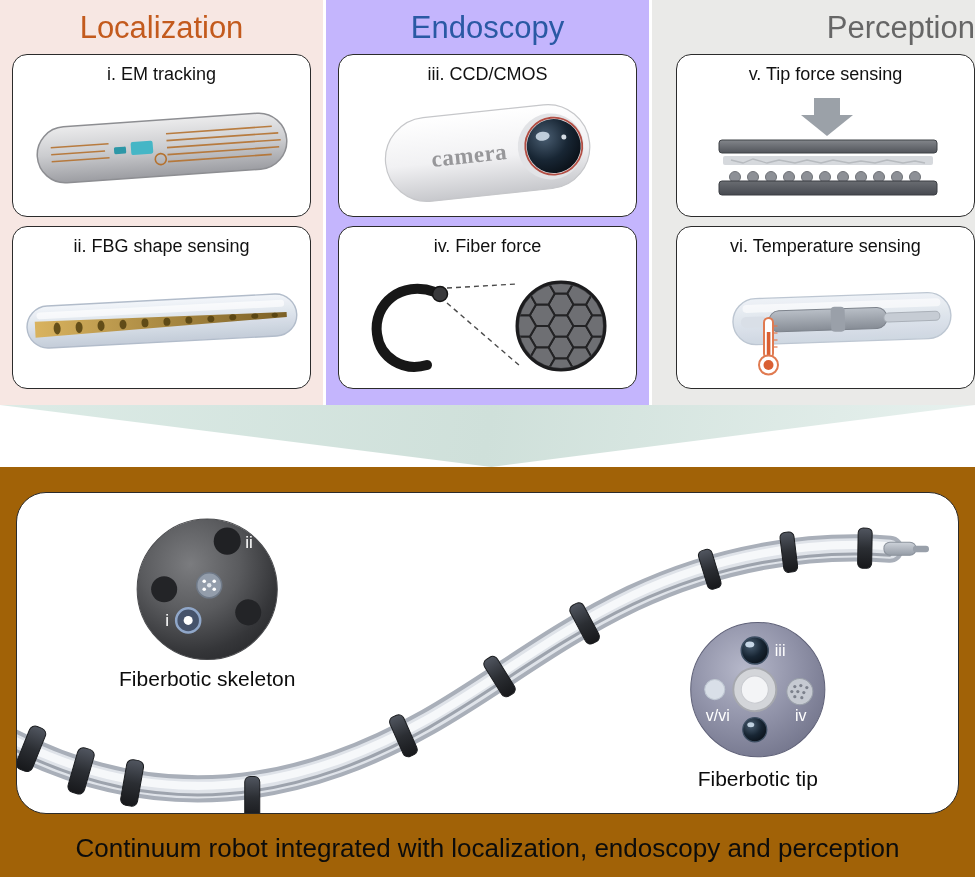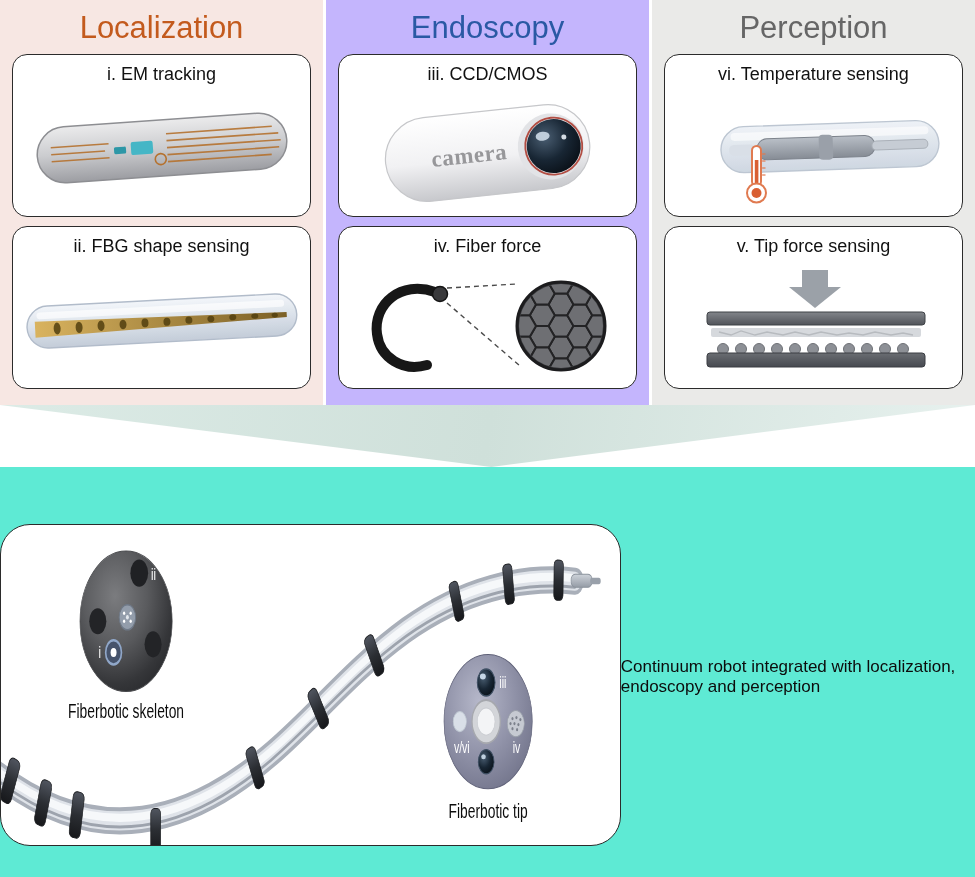--- a/index.html
+++ b/index.html
@@ -2,39 +2,39 @@
 <html><head>
 <meta charset="utf-8">
 <style>
   html,body{margin:0;padding:0;}
   body{font-family:"Liberation Sans","DejaVu Sans",sans-serif;background:#ffffff;}
   .page{position:relative;width:975px;height:877px;background:#ffffff;overflow:hidden;}
   .top{display:flex;gap:3px;height:405px;}
   .col{flex:1;display:flex;flex-direction:column;align-items:center;}
   .col-loc{background:#f7e7e3;}
   .col-endo{background:#c4b5fd;}
-  .col-perc{background:#eaeae8;}
+  .col-perc{background:#eaeae8;align-items:flex-end;}
   .col-title{margin:11px 0 9px;font-size:31px;font-weight:400;line-height:1.1;}
   .col-loc .col-title{color:#c35a1d;}
   .col-endo .col-title{color:#2a59a4;}
   .col-perc .col-title{color:#666666;}
   .panel{width:299px;height:163px;background:#ffffff;border:1.6px solid #2b2b2b;border-radius:15px;
          margin-bottom:9px;display:flex;flex-direction:column;align-items:center;box-sizing:border-box;}
   .panel-title{font-size:18px;color:#111111;margin-top:9px;}
   .panel-art{flex:1;width:100%;display:flex;align-items:center;justify-content:center;}
   svg text{font-family:"Liberation Sans","DejaVu Sans",sans-serif;}
   .funnel{height:62px;background:#ffffff;position:relative;}
   .funnel-shape{position:absolute;inset:0;
      background:linear-gradient(100deg,#dcebe6 0%,#cfe0da 50%,#e7f1ee 100%);
      clip-path:polygon(0 0,100% 0,50.4% 100%);}
-  .bottom{height:410px;background:#5eead4;display:flex;align-items:center;}
+  .bottom{height:410px;background:#a16207;display:flex;flex-direction:column;align-items:center;}
   .robot-box{width:943px;height:322px;margin-top:25px;background:#ffffff;border:1.6px solid #2b2b2b;
              border-radius:30px;box-sizing:border-box;overflow:hidden;}
   .robot-box svg{display:block;width:100%;height:100%;}
-  .caption{margin-top:9px;font-size:17px;color:#0c0c0c;}
+  .caption{margin-top:19px;font-size:26px;color:#0c0c0c;}
 </style>
 </head>
 <body>
 
 <div class="page">
 
   <div class="top">
 
     <section class="col col-loc">
       <h2 class="col-title">Localization</h2>
@@ -184,58 +184,20 @@
             </g>
           </svg>
         </div>
       </div>
     </section>
 
     <section class="col col-perc">
       <h2 class="col-title">Perception</h2>
 
       <div class="panel">
-        <div class="panel-title">vi. Temperature sensing</div>
-        <div class="panel-art">
-          <svg width="290" height="114" viewBox="0 0 290 114">
-            <defs>
-              <linearGradient id="tubeT" x1="0" y1="0" x2="0" y2="1">
-                <stop offset="0" stop-color="#eef2f7"></stop>
-                  <stop offset="1" stop-color="#ccd5e0"></stop>
-              </linearGradient>
-              <linearGradient id="rodT" x1="0" y1="0" x2="0" y2="1">
-                <stop offset="0" stop-color="#b9bfc7"></stop>
-                  <stop offset="1" stop-color="#868c95"></stop>
-              </linearGradient>
-            </defs>
-            <g transform="rotate(-2 150 55)">
-              <rect x="52" y="30" width="218" height="46" rx="23" fill="url(#tubeT)" stroke="#bac4d0" stroke-width="1.4" opacity="0.95"></rect>
-              <rect x="62" y="36" width="198" height="8" rx="4" fill="#ffffff" opacity="0.6"></rect>
-              <rect x="60" y="48" width="26" height="11" rx="5" fill="#d9dfe7"></rect>
-              <rect x="88" y="43" width="118" height="21" rx="10" fill="url(#rodT)" stroke="#7d838c" stroke-width="1"></rect>
-              <rect x="150" y="41" width="14" height="25" rx="4" fill="#9aa0a9"></rect>
-              <rect x="203" y="49" width="56" height="9" rx="4.5" fill="#c6ccd4" stroke="#aab0b8" stroke-width="1"></rect>
-            </g>
-            <g>
-              <rect x="83" y="52" width="9" height="40" rx="4.5" fill="#ffffff" stroke="#e07a50" stroke-width="2"></rect>
-              <rect x="85.8" y="66" width="3.6" height="28" fill="#d95f33"></rect>
-              <circle cx="87.5" cy="99" r="9.5" fill="#ffffff" stroke="#e07a50" stroke-width="2"></circle>
-              <circle cx="87.5" cy="99" r="5" fill="#d95f33"></circle>
-              <g stroke="#e07a50" stroke-width="1.2">
-                <line x1="93" y1="60" x2="96.5" y2="60"></line>
-                  <line x1="93" y1="67" x2="96.5" y2="67"></line>
-                <line x1="93" y1="74" x2="96.5" y2="74"></line>
-                  <line x1="93" y1="81" x2="96.5" y2="81"></line>
-              </g>
-            </g>
-          </svg>
-        </div>
-      </div>
-
-      <div class="panel">
         <div class="panel-title">v. Tip force sensing</div>
         <div class="panel-art">
           <svg width="290" height="114" viewBox="0 0 290 114">
             <defs>
               <linearGradient id="slabTop" x1="0" y1="0" x2="0" y2="1">
                 <stop offset="0" stop-color="#83868b"></stop>
                   <stop offset="1" stop-color="#51545a"></stop>
               </linearGradient>
               <linearGradient id="slabBase" x1="0" y1="0" x2="0" y2="1">
                 <stop offset="0" stop-color="#6a6d72"></stop>
@@ -256,20 +218,58 @@
               <circle cx="108" cy="83" r="5.5"></circle>
                 <circle cx="126" cy="83" r="5.5"></circle>
                 <circle cx="144" cy="83" r="5.5"></circle>
               <circle cx="162" cy="83" r="5.5"></circle>
                 <circle cx="180" cy="83" r="5.5"></circle>
                 <circle cx="198" cy="83" r="5.5"></circle>
               <circle cx="216" cy="83" r="5.5"></circle>
                 <circle cx="234" cy="83" r="5.5"></circle>
             </g>
             <rect x="38" y="87" width="218" height="14" rx="3" fill="url(#slabBase)" stroke="#3a3d42" stroke-width="1"></rect>
+          </svg>
+        </div>
+      </div>
+
+      <div class="panel">
+        <div class="panel-title">vi. Temperature sensing</div>
+        <div class="panel-art">
+          <svg width="290" height="114" viewBox="0 0 290 114">
+            <defs>
+              <linearGradient id="tubeT" x1="0" y1="0" x2="0" y2="1">
+                <stop offset="0" stop-color="#eef2f7"></stop>
+                  <stop offset="1" stop-color="#ccd5e0"></stop>
+              </linearGradient>
+              <linearGradient id="rodT" x1="0" y1="0" x2="0" y2="1">
+                <stop offset="0" stop-color="#b9bfc7"></stop>
+                  <stop offset="1" stop-color="#868c95"></stop>
+              </linearGradient>
+            </defs>
+            <g transform="rotate(-2 150 55)">
+              <rect x="52" y="30" width="218" height="46" rx="23" fill="url(#tubeT)" stroke="#bac4d0" stroke-width="1.4" opacity="0.95"></rect>
+              <rect x="62" y="36" width="198" height="8" rx="4" fill="#ffffff" opacity="0.6"></rect>
+              <rect x="60" y="48" width="26" height="11" rx="5" fill="#d9dfe7"></rect>
+              <rect x="88" y="43" width="118" height="21" rx="10" fill="url(#rodT)" stroke="#7d838c" stroke-width="1"></rect>
+              <rect x="150" y="41" width="14" height="25" rx="4" fill="#9aa0a9"></rect>
+              <rect x="203" y="49" width="56" height="9" rx="4.5" fill="#c6ccd4" stroke="#aab0b8" stroke-width="1"></rect>
+            </g>
+            <g>
+              <rect x="83" y="52" width="9" height="40" rx="4.5" fill="#ffffff" stroke="#e07a50" stroke-width="2"></rect>
+              <rect x="85.8" y="66" width="3.6" height="28" fill="#d95f33"></rect>
+              <circle cx="87.5" cy="99" r="9.5" fill="#ffffff" stroke="#e07a50" stroke-width="2"></circle>
+              <circle cx="87.5" cy="99" r="5" fill="#d95f33"></circle>
+              <g stroke="#e07a50" stroke-width="1.2">
+                <line x1="93" y1="60" x2="96.5" y2="60"></line>
+                  <line x1="93" y1="67" x2="96.5" y2="67"></line>
+                <line x1="93" y1="74" x2="96.5" y2="74"></line>
+                  <line x1="93" y1="81" x2="96.5" y2="81"></line>
+              </g>
+            </g>
           </svg>
         </div>
       </div>
     </section>
   </div>
 
   <div class="funnel">
     <div class="funnel-shape"></div>
   </div>
 

